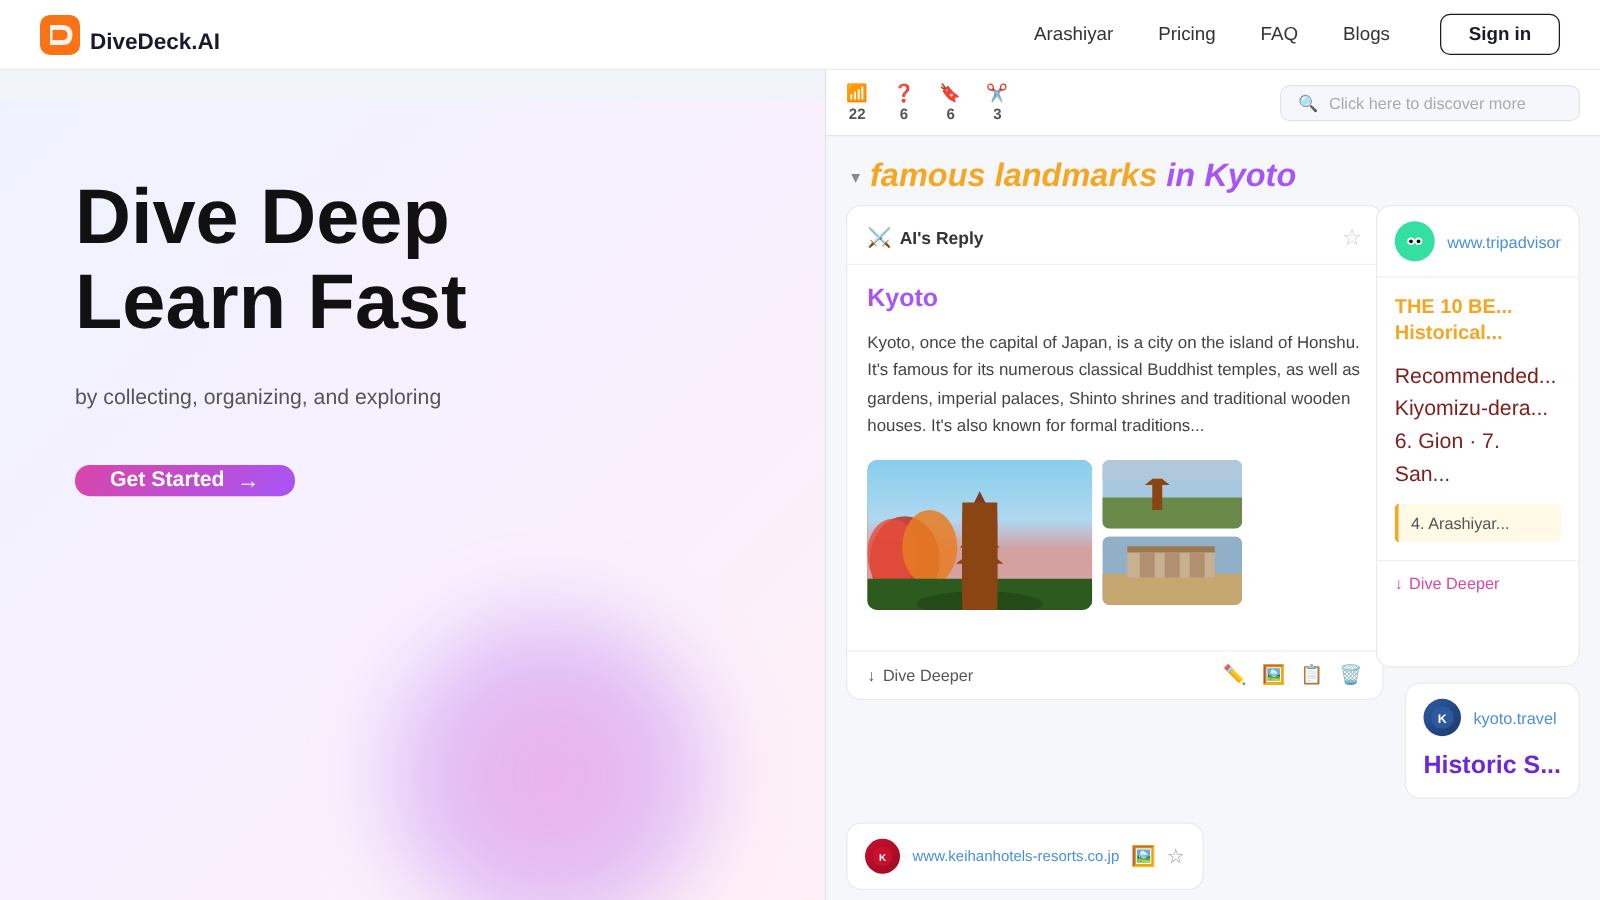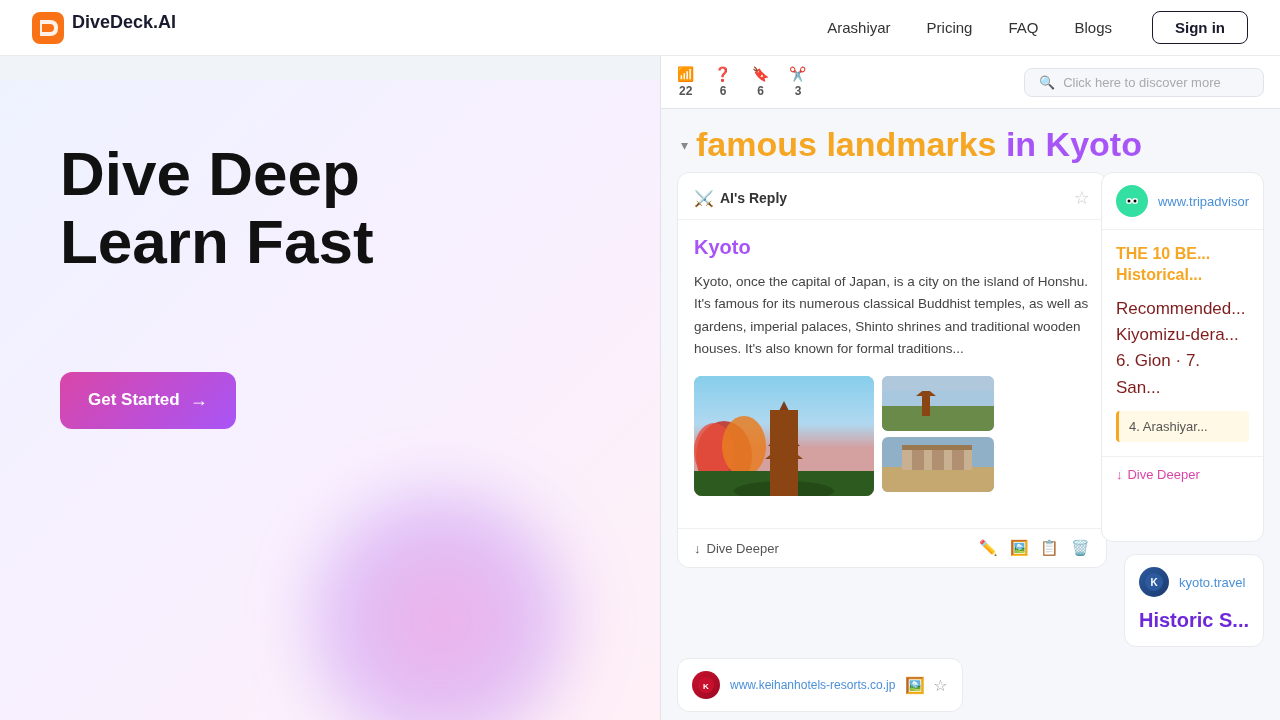--- a/index.html
+++ b/index.html
@@ -20,21 +20,21 @@
       align-items: center;
       padding: 0 32px;
       height: 56px;
       border-bottom: 1px solid #e8eaed;
       position: relative;
       z-index: 10;
       flex-shrink: 0;
     }
     .logo-area {
       display: flex;
-      align-items: flex-start;
+      align-items: flex-end;
       gap: 8px;
       margin-right: auto;
     }
     .logo-icon {
       width: 32px;
       height: 32px;
     }
     .logo-text {
       font-size: 18px;
       font-weight: 700;
@@ -105,21 +105,21 @@
       max-width: 440px;
     }
     .get-started-btn {
       display: inline-flex;
       align-items: center;
       gap: 10px;
       background: linear-gradient(135deg, #d946a8, #a855f7);
       color: #fff;
       border: none;
       border-radius: 12px;
-      padding: 18px 28px;
+      padding: 2px 28px;
       font-size: 17px;
       font-weight: 600;
       cursor: pointer;
     }
     .arrow-icon {
       font-size: 18px;
     }
 
     
     .right-panel {
@@ -186,22 +186,23 @@
       display: flex;
       align-items: center;
       gap: 8px;
       flex-shrink: 0;
     }
     .chevron-down {
       color: #888;
       font-size: 14px;
     }
     .query-text {
-      font-size: 34px;
+      font-size: 26px;
       font-weight: 700;
+      font-style: italic;
     }
     .query-word-famous { color: #f5a623; }
     .query-word-landmarks { color: #f5a623; }
     .query-word-in { color: #a855f7; }
     .query-word-kyoto { color: #a855f7; }
 
     
     .cards-area {
       flex: 1;
       overflow-y: auto;
@@ -512,21 +513,21 @@
 
 <div class="main-content">
 
   <div class="hero">
     <div class="hero-blob"></div>
     <h1>
       <span>Dive Deep</span><br>
       <span>Learn Fast</span>
     </h1>
     <p class="hero-subtitle">
-      <br>
+      <span>by collecting, organizing, and exploring</span><br>
     </p>
     <button class="get-started-btn">
       <span>Get Started</span>
       <span class="arrow-icon">→</span>
     </button>
   </div>
 
   <div class="right-panel">
 
     <div class="panel-topbar">

